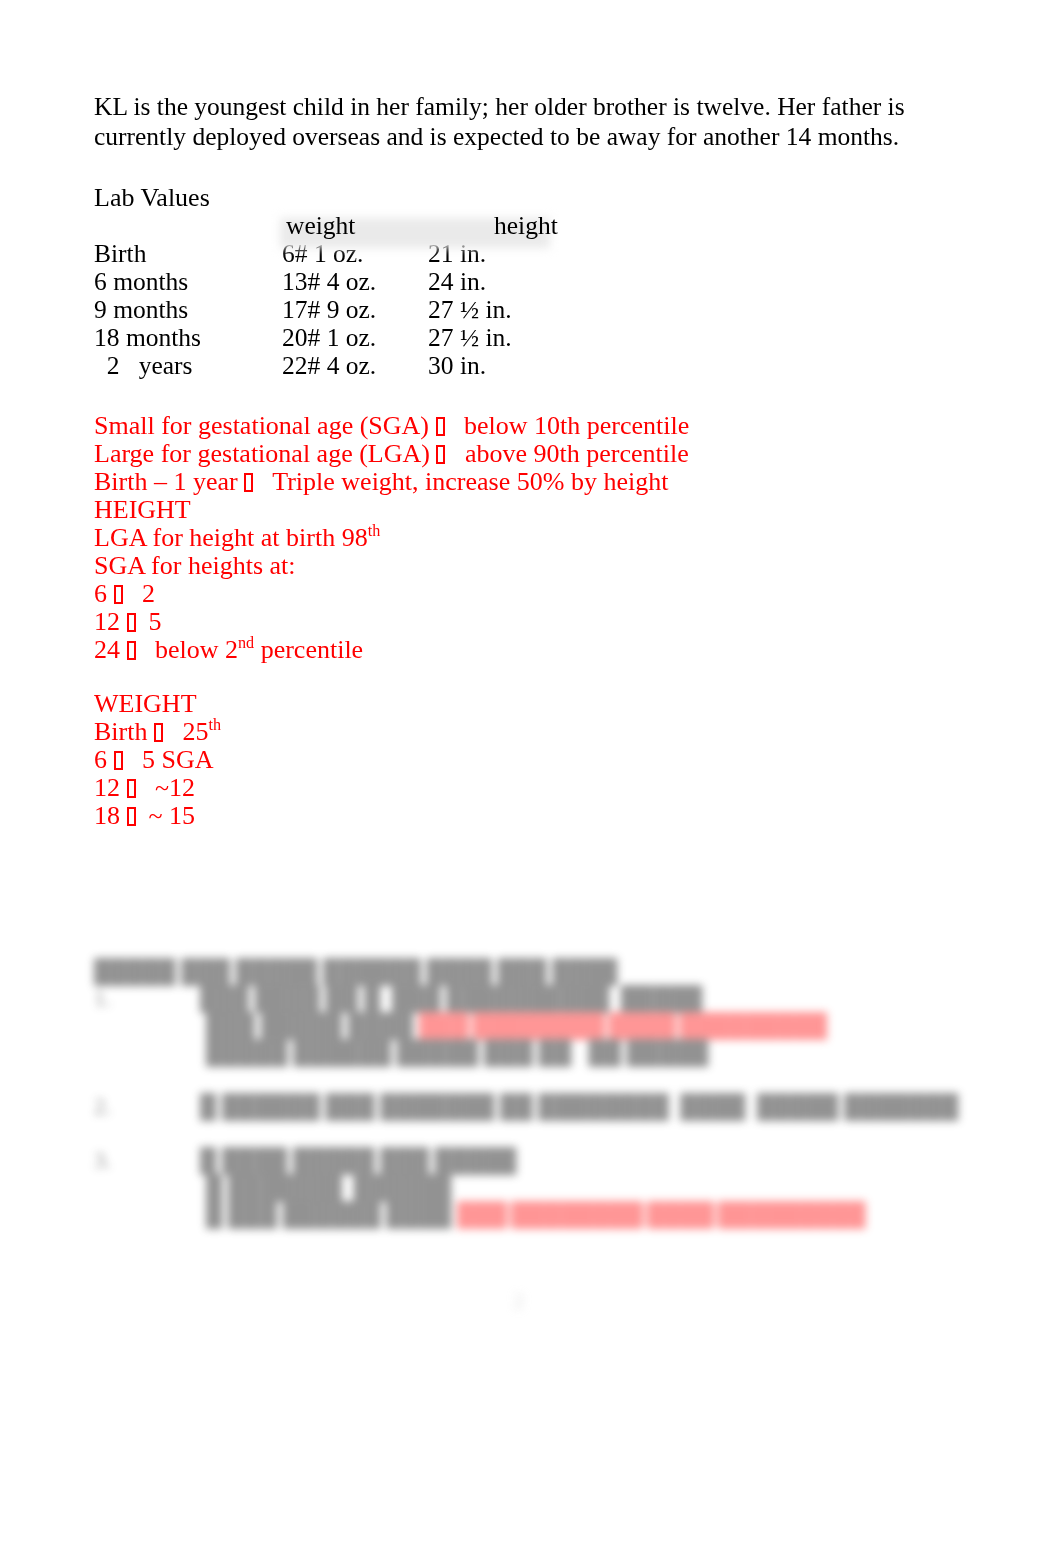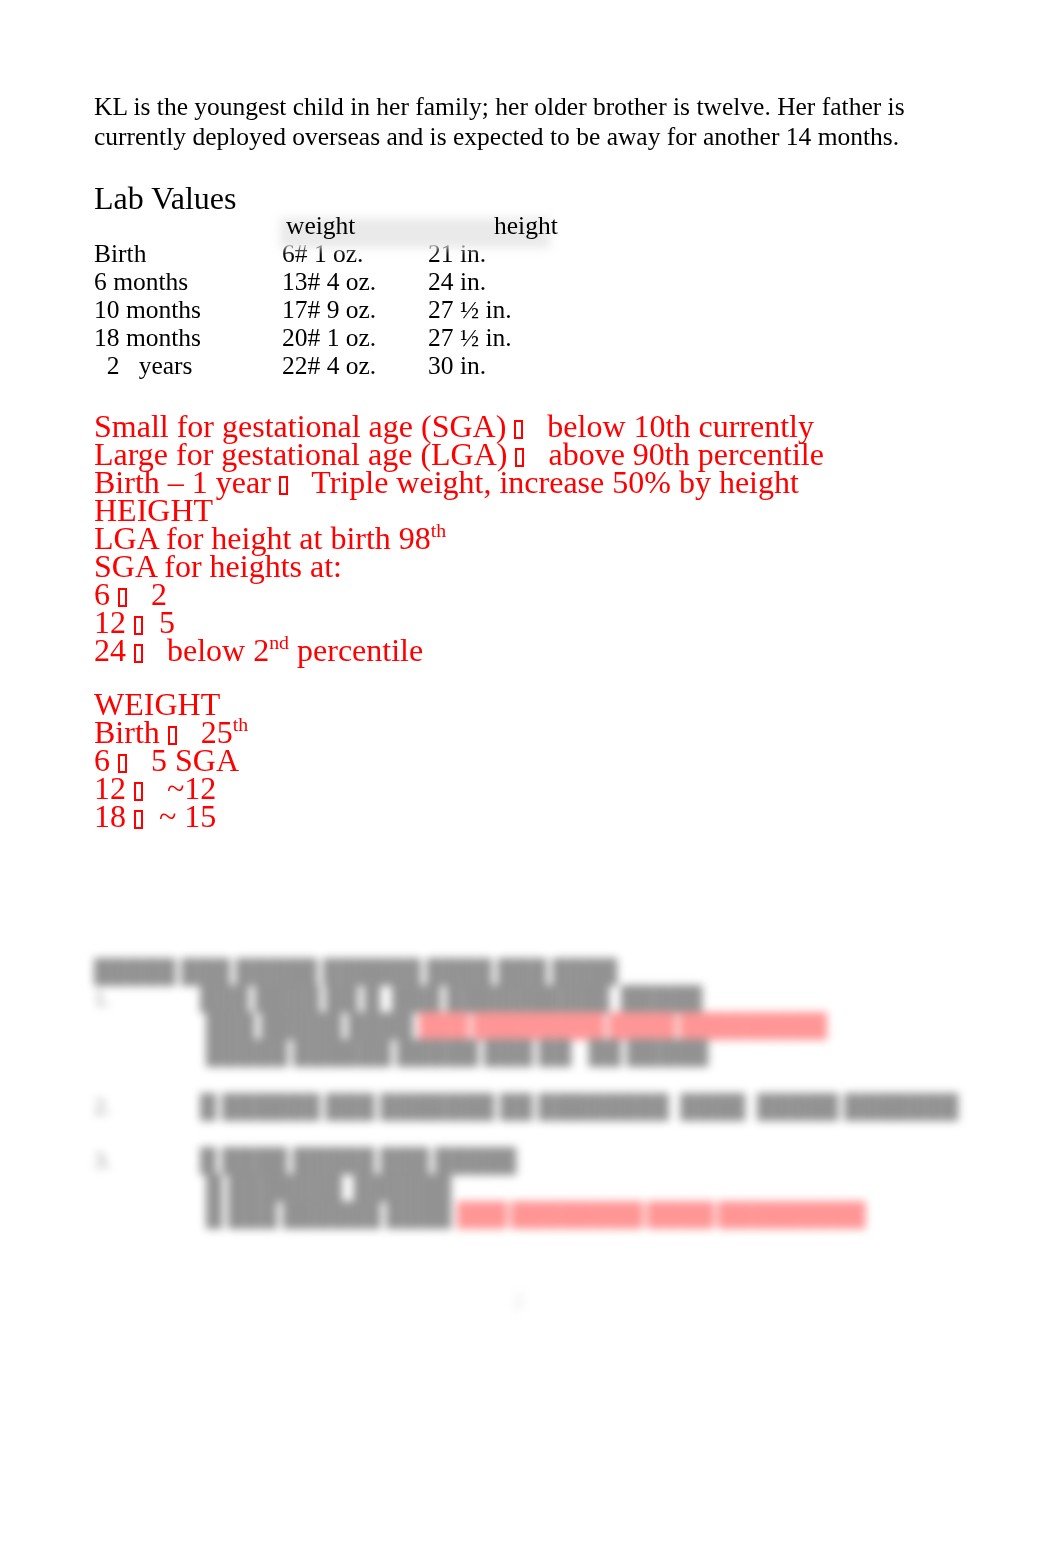--- a/index.html
+++ b/index.html
@@ -33,21 +33,21 @@
     font-size: 25.5px;
     line-height: 30px;
     margin: 0;
     text-align: left;
   }
 
   .spacer-lg { height: 32px; }
   .spacer-md { height: 26px; }
 
   .line {
-    font-size: 32px;
+    font-size: 26px;
     line-height: 28px;
     white-space: pre;
   }
   .red { color: #ff0000; }
   .black { color: #000000; }
 
   
   .smudge {
     position: relative;
     display: inline-block;
@@ -181,41 +181,41 @@
             <td class="col-label">Birth</td>
             <td class="col-weight">6# 1 oz.</td>
             <td class="col-height">21 in.</td>
           </tr>
           <tr>
             <td class="col-label">6 months</td>
             <td class="col-weight">13# 4 oz.</td>
             <td class="col-height">24 in.</td>
           </tr>
           <tr>
-            <td class="col-label">10 months</td>
+            <td class="col-label">9 months</td>
             <td class="col-weight">17# 9 oz.</td>
             <td class="col-height">27 ½ in.</td>
           </tr>
           <tr>
             <td class="col-label">18 months</td>
             <td class="col-weight">20# 1 oz.</td>
             <td class="col-height">27 ½ in.</td>
           </tr>
           <tr>
             <td class="col-label" style="white-space:pre;">  2   years</td>
             <td class="col-weight">22# 4 oz.</td>
             <td class="col-height">30 in.</td>
           </tr>
         </tbody>
       </table>
     </div>
 
     <div class="spacer-lg"></div>
 
-    <div class="line red"><span>Small for gestational age (SGA) </span><span class="tofu"></span><span>   below 10th currently</span></div>
+    <div class="line red"><span>Small for gestational age (SGA) </span><span class="tofu"></span><span>   below 10th percentile</span></div>
 
     <div class="line red"><span>Large for gestational age (LGA) </span><span class="tofu"></span><span>   above 90th percentile</span></div>
 
     <div class="line red"><span>Birth – 1 year </span><span class="tofu"></span><span>   Triple weight, increase 50% by height</span></div>
 
     <div class="line red">HEIGHT</div>
 
     <div class="line red"><span>LGA for height at birth 98</span><sup>th</sup></div>
 
     <div class="line red">SGA for heights at:</div>

